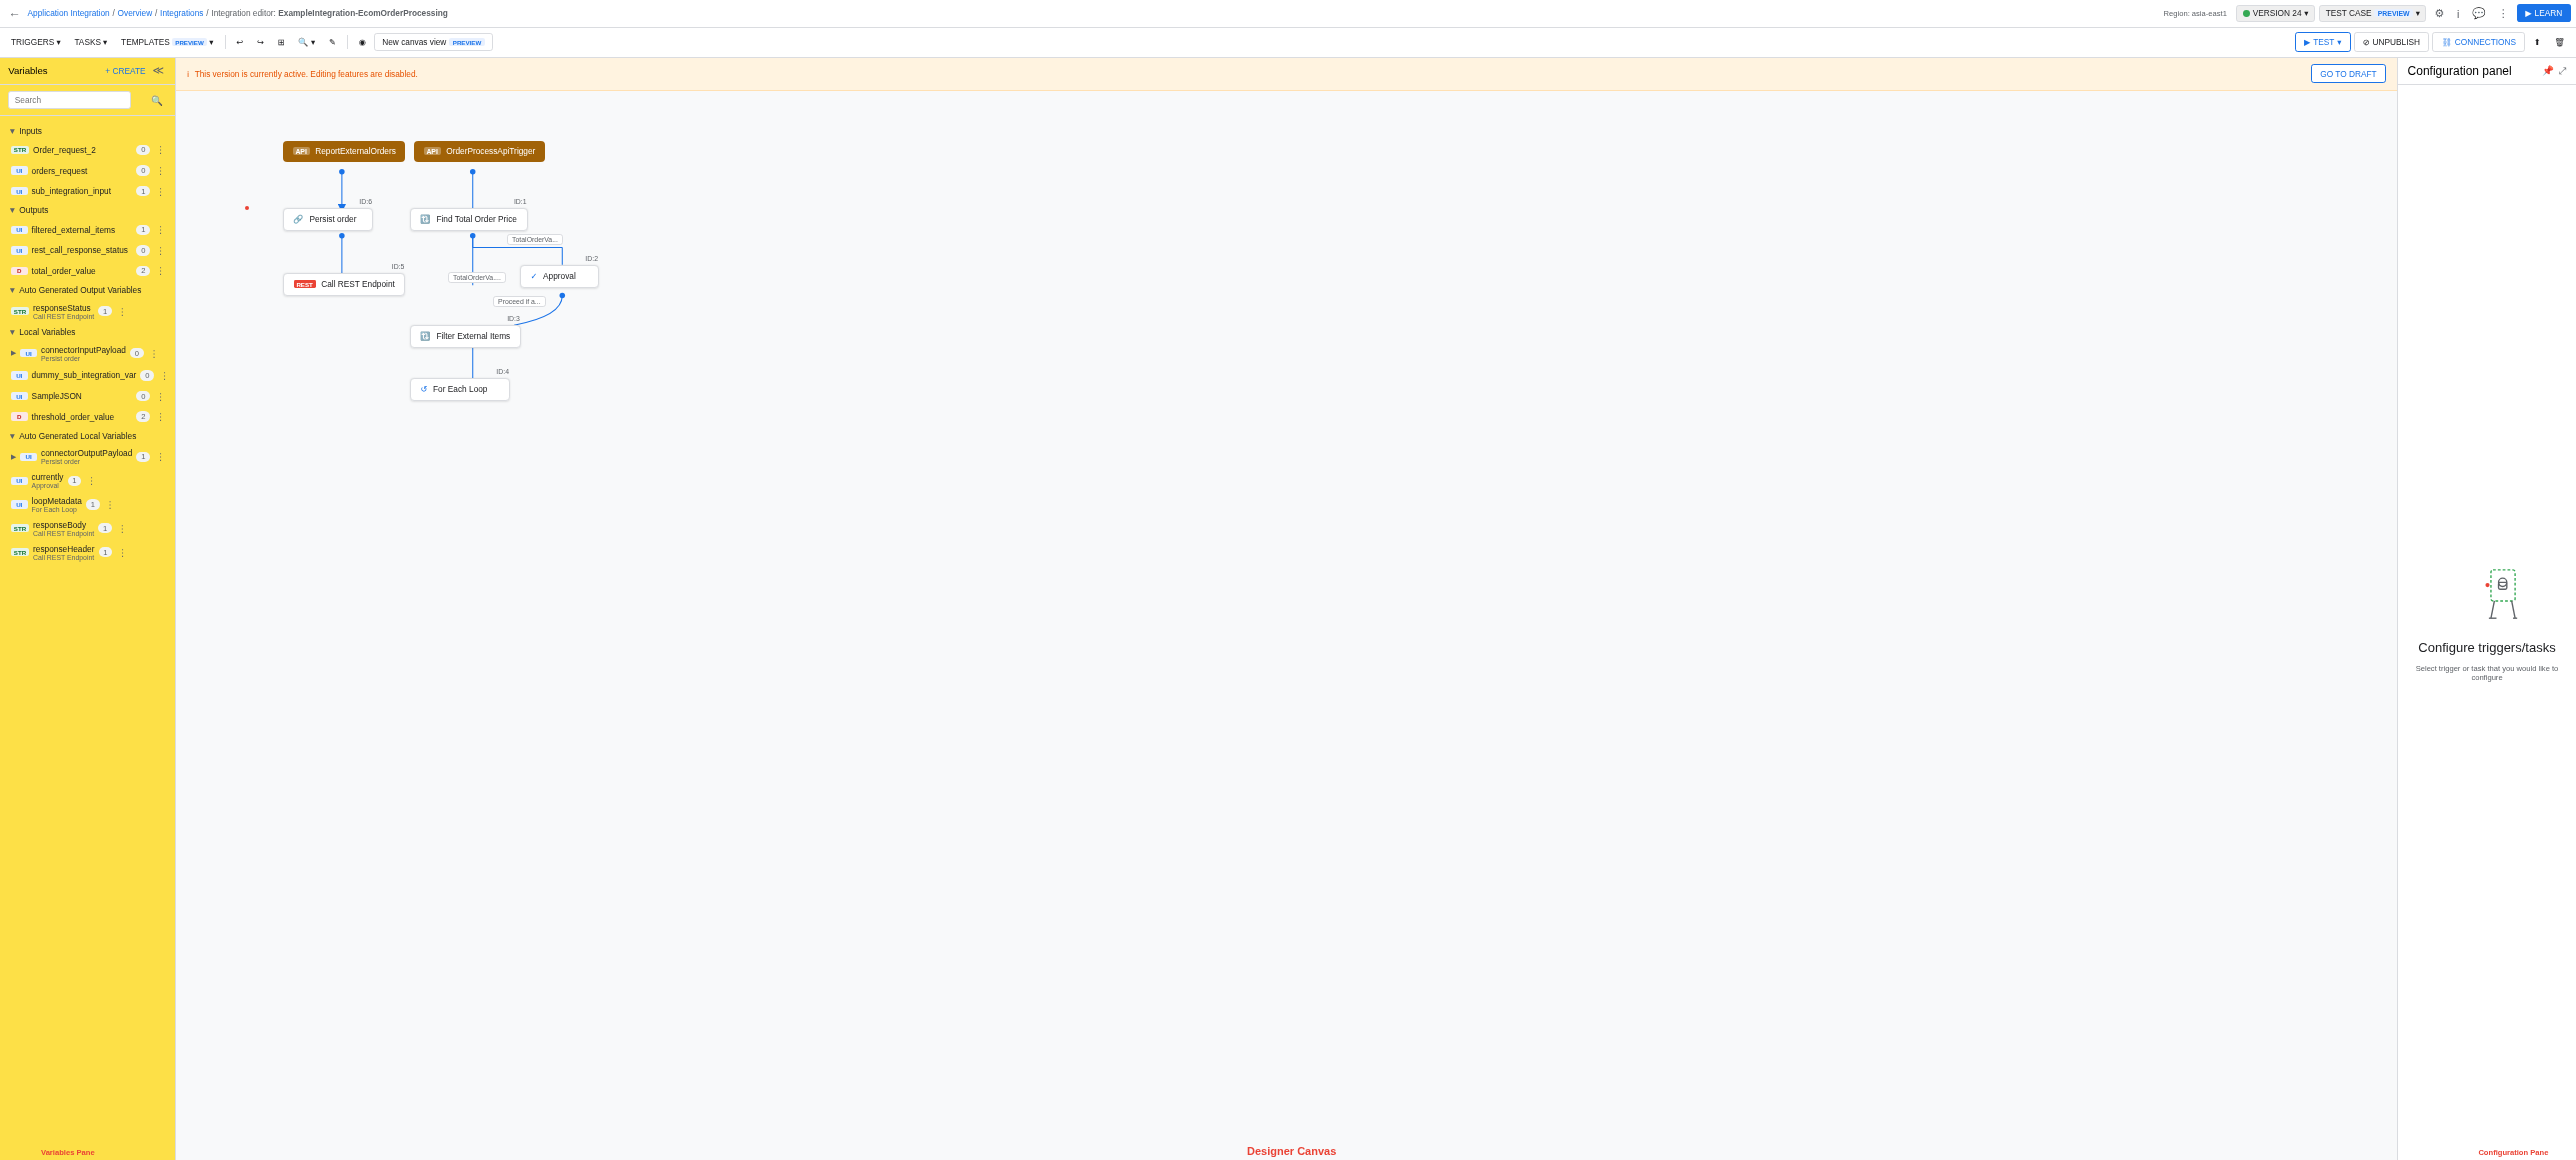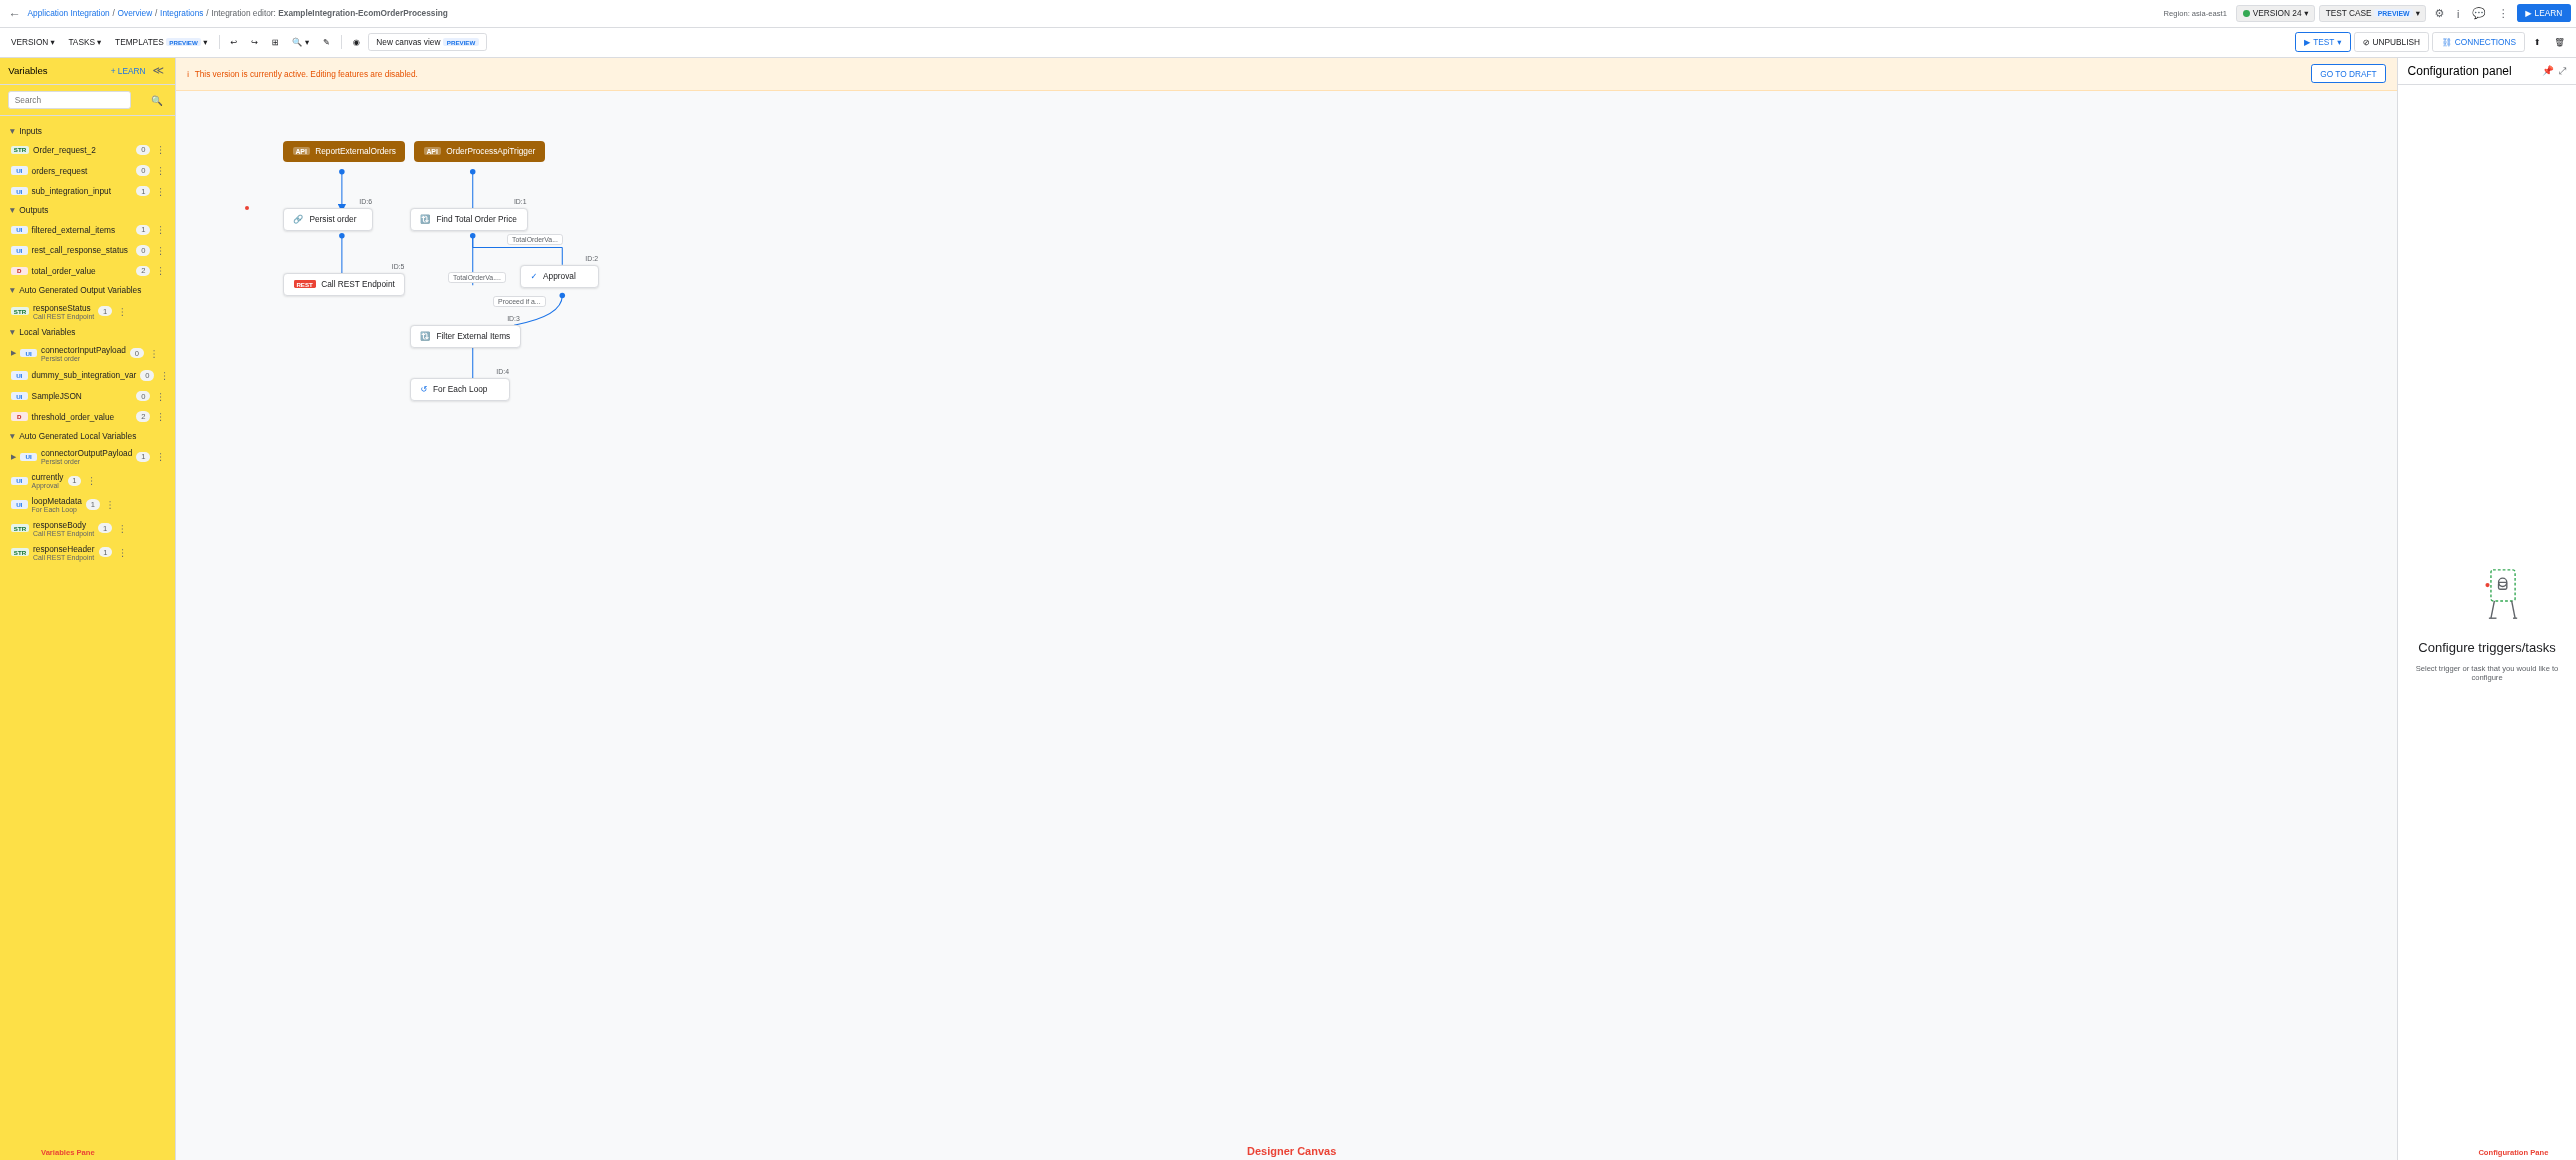--- a/index.html
+++ b/index.html
@@ -236,21 +236,21 @@
   <span class="icon-btn">💬</span>
   <span class="icon-btn">⋮</span>
   <button class="learn-btn">
     <span>▶</span>
     <span>LEARN</span>
   </button>
 </div>
 
 <div class="toolbar-row">
   <button class="toolbar-btn">
-    <span>VERSION</span>
+    <span>TRIGGERS</span>
     <span>▾</span>
   </button>
   <button class="toolbar-btn">
     <span>TASKS</span>
     <span>▾</span>
   </button>
   <button class="toolbar-btn">
     <span>TEMPLATES</span>
     <span class="preview-badge" style="font-size:6.2px">PREVIEW</span>
     <span>▾</span>
@@ -286,21 +286,21 @@
   </button>
   <button class="toolbar-btn">⬆</button>
   <button class="toolbar-btn">🗑</button>
 </div>
 
 <div class="main-layout">
 
   <div class="variables-pane">
     <div class="variables-header">
       <span class="title">Variables</span>
-      <button class="create-btn">+ LEARN</button>
+      <button class="create-btn">+ CREATE</button>
       <span class="collapse-btn">≪</span>
     </div>
     <div class="search-bar">
       <input type="text" placeholder="Search" style="">
       <span class="search-icon">🔍</span>
       <span class="sort-icon">⇅</span>
     </div>
     <div class="variables-content">
 
       <div class="section-header">

